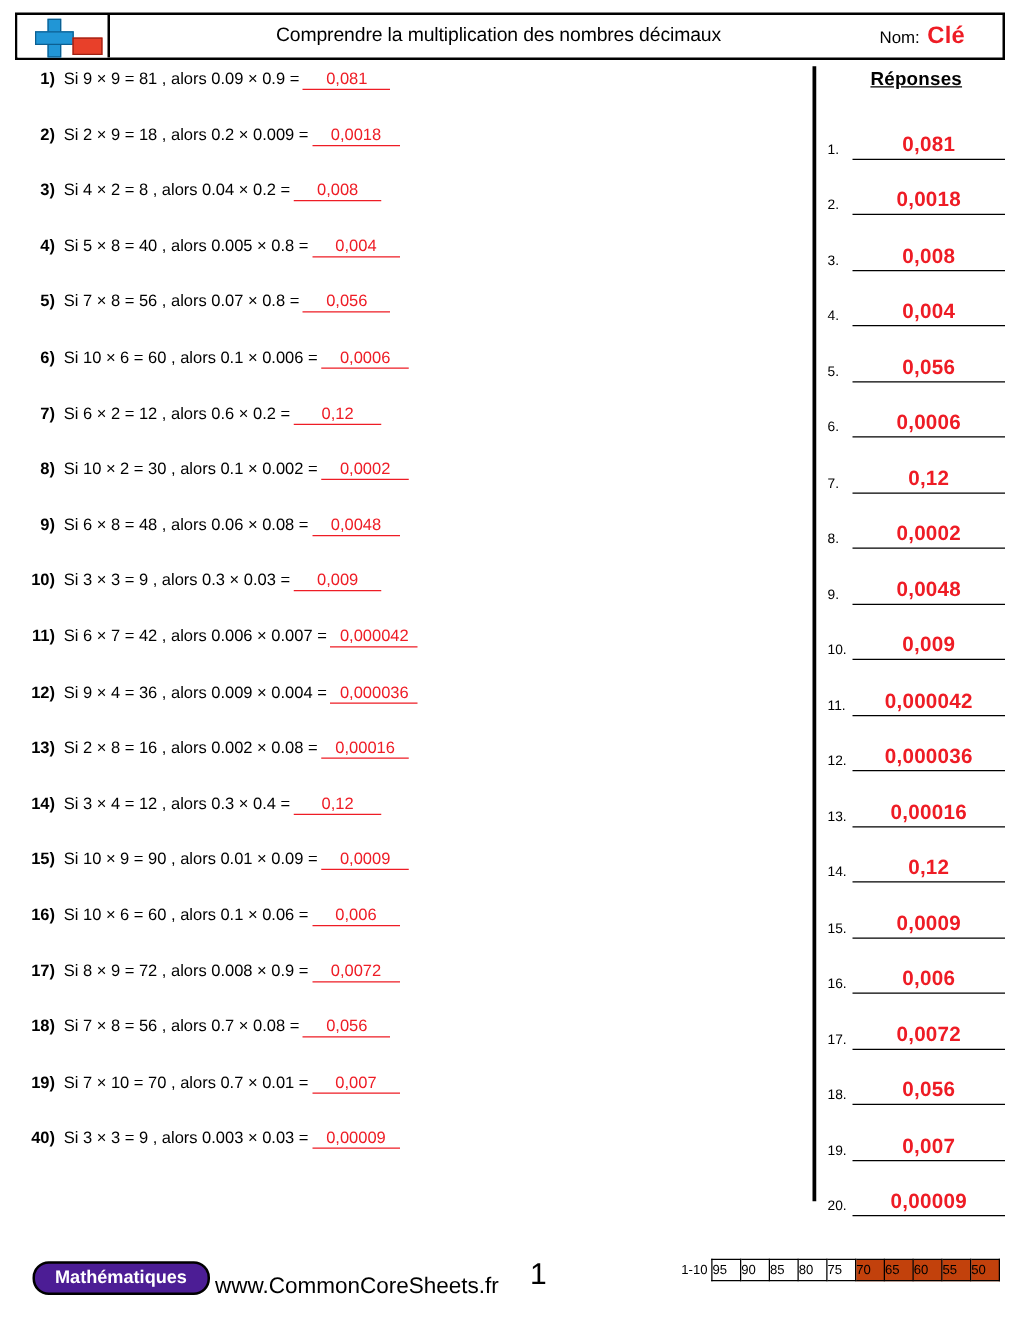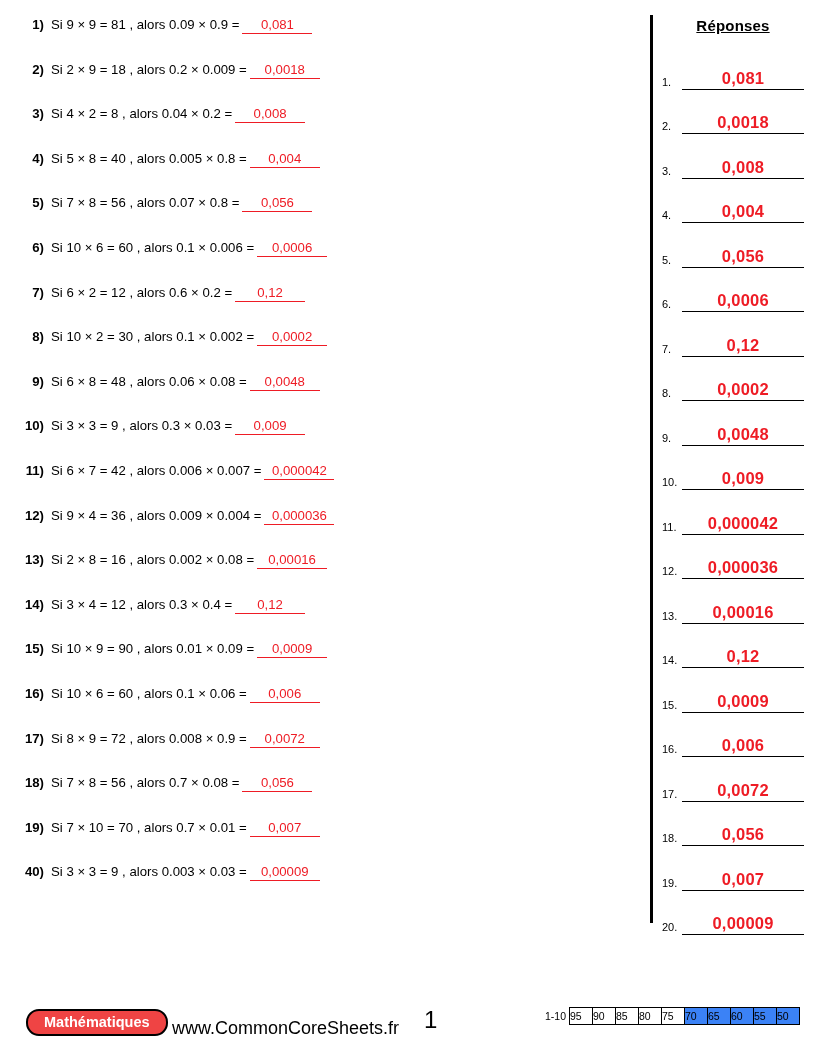--- a/index.html
+++ b/index.html
@@ -186,21 +186,21 @@
     right: 12px;
     bottom: 8px;
     height: 44px;
   }
   .footer-badge {
     position: absolute;
     left: 14px;
     top: 5px;
     border: 2px solid #000;
     border-radius: 13px;
-    background: #ef4444;
+    background: #4c1d95;
     color: #fff;
     font-size: 14.5px;
     font-weight: bold;
     padding: 3px 16px 4px 16px;
   }
   .footer-site {
     position: absolute;
     left: 160px;
     top: 14px;
     font-size: 18px;
@@ -225,28 +225,37 @@
     padding: 0;
   }
   .score-table td.rowlabel {
     border: none;
     width: 34px;
     text-align: right;
     padding-right: 3px;
     font-size: 10.5px;
   }
   .score-table td.hl {
-    background: #3b82f6;
+    background: #c2410c;
   }
 </style>
 </head>
 <body>
 
 <div class="page">
 
+  <div class="header">
+    <div class="logo-box">
+      <div class="logo-plus"></div>
+      <div class="logo-rect"></div>
+    </div>
+    <div class="header-title">Comprendre la multiplication des nombres décimaux</div>
+    <div class="name-label">Nom:</div>
+    <div class="name-value">Clé</div>
+  </div>
 
   <div class="body-area">
 
     <div class="left-col">
 
       <div class="problem">
         <span class="p-num">1)</span>
         <span class="p-text">Si 9 × 9 = 81 , alors 0.09 × 0.9 =</span>
         <span class="p-answer">0,081</span>
       </div>

